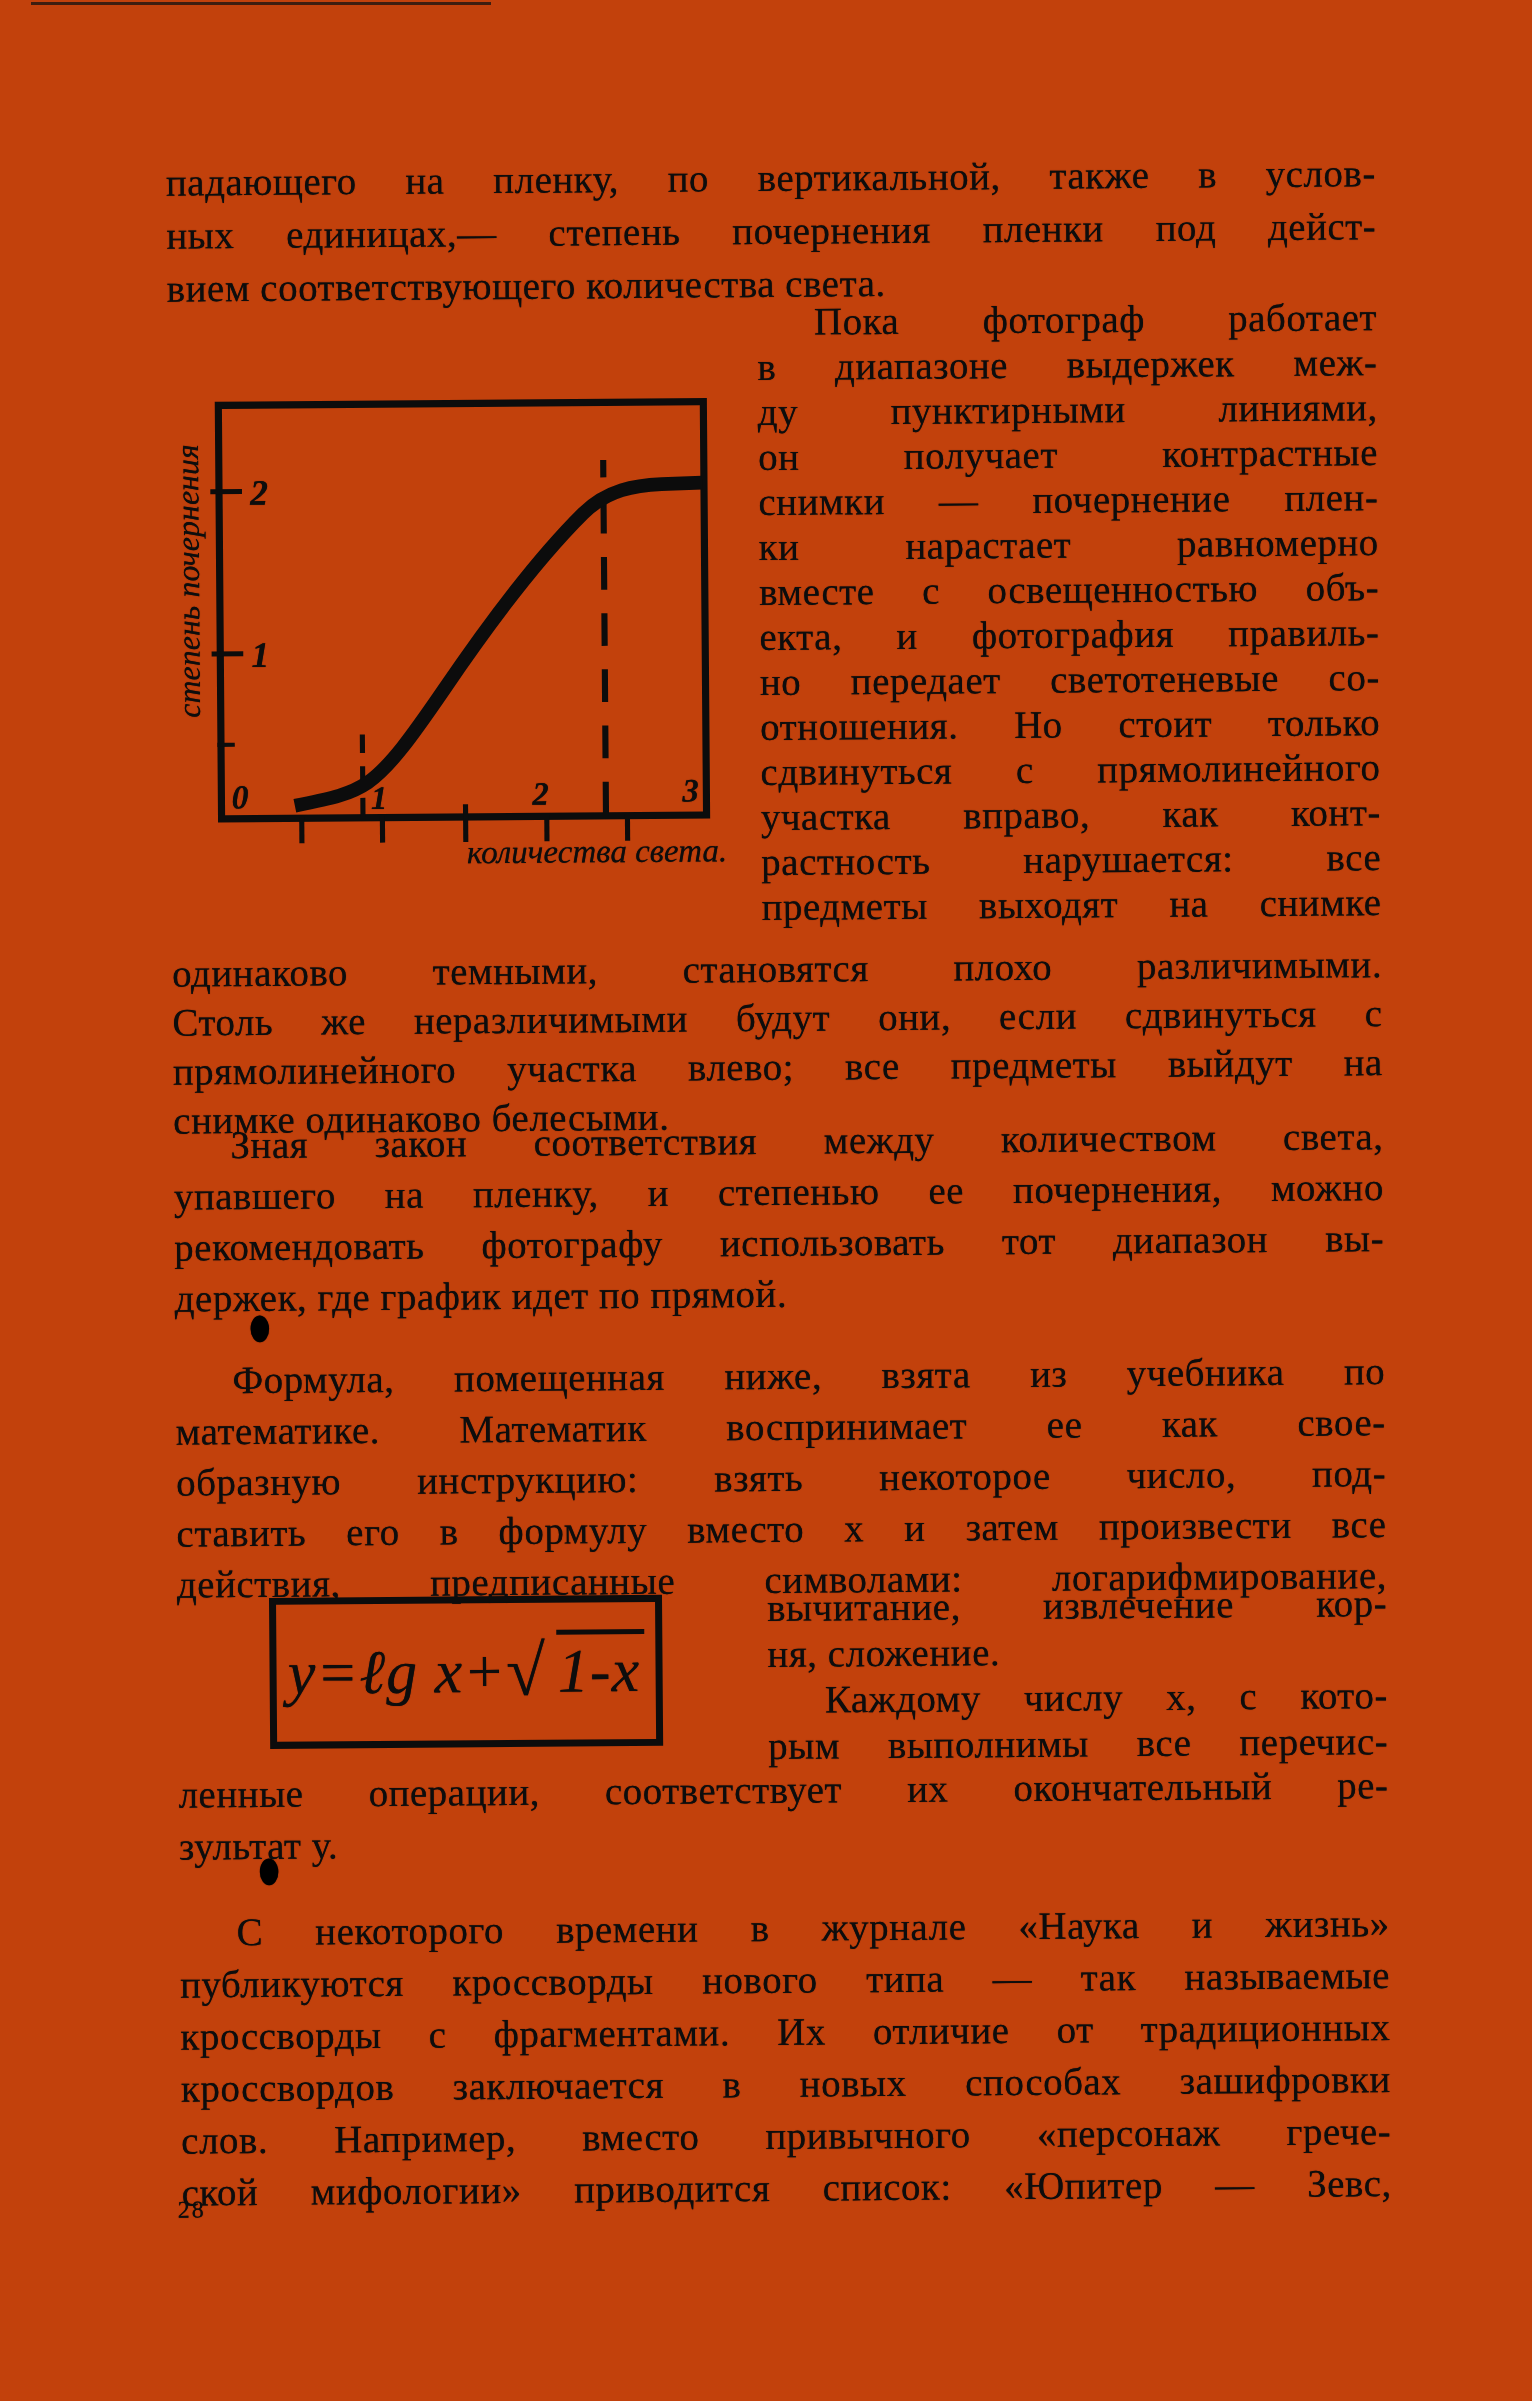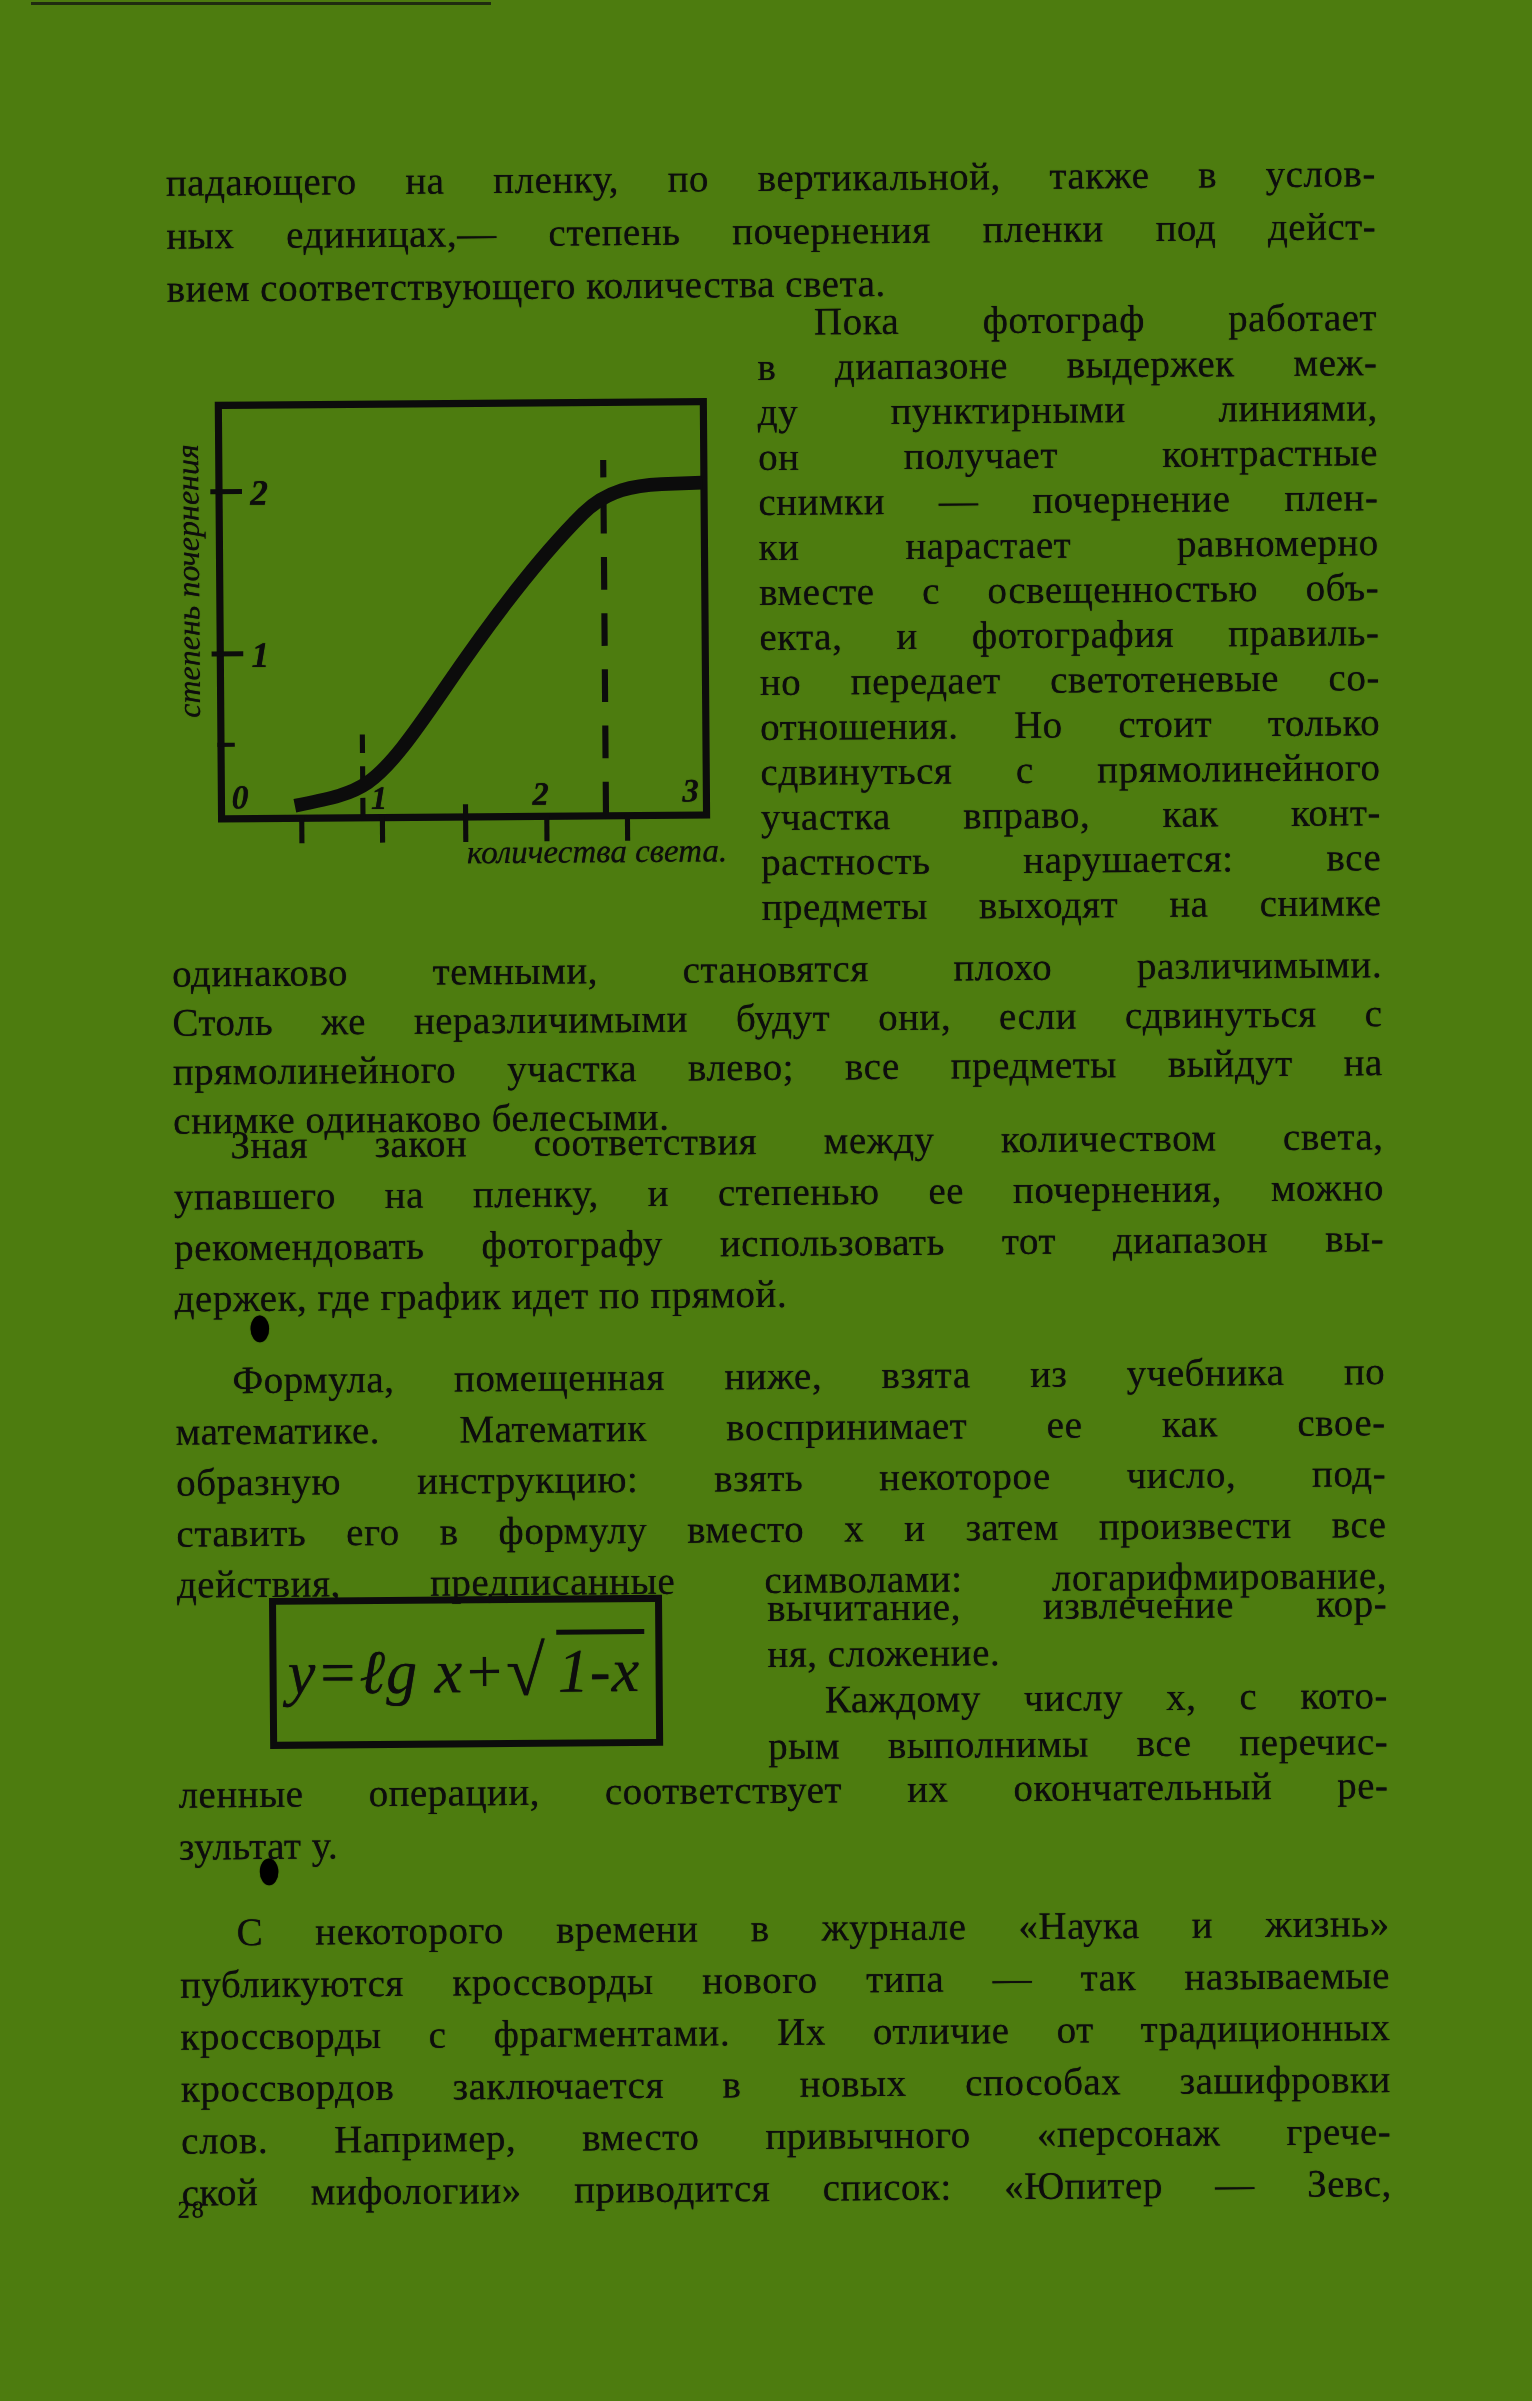--- a/index.html
+++ b/index.html
@@ -1,20 +1,20 @@
 <!DOCTYPE html>
 <html lang="ru" style="font-size:8.2px"><head>
 <meta charset="utf-8">
 <title>Скан страницы книги — 28</title>
 <style>
   html,body{margin:0;padding:0;background:#e8e8e6;}
   .page{
     position:relative;
     width:1533px;height:2401px;
-    background:#4d7c0f;
+    background:#c2410c;
     overflow:hidden;
     font-family:"Liberation Serif","DejaVu Serif",serif;
     color:#0d0d0d;
   }
   .sheet{
     position:absolute;inset:0;
     transform:rotate(-0.45deg);
     transform-origin:50% 40%;
     text-shadow:0 0 0.8px rgba(10,10,10,.85);
   }

